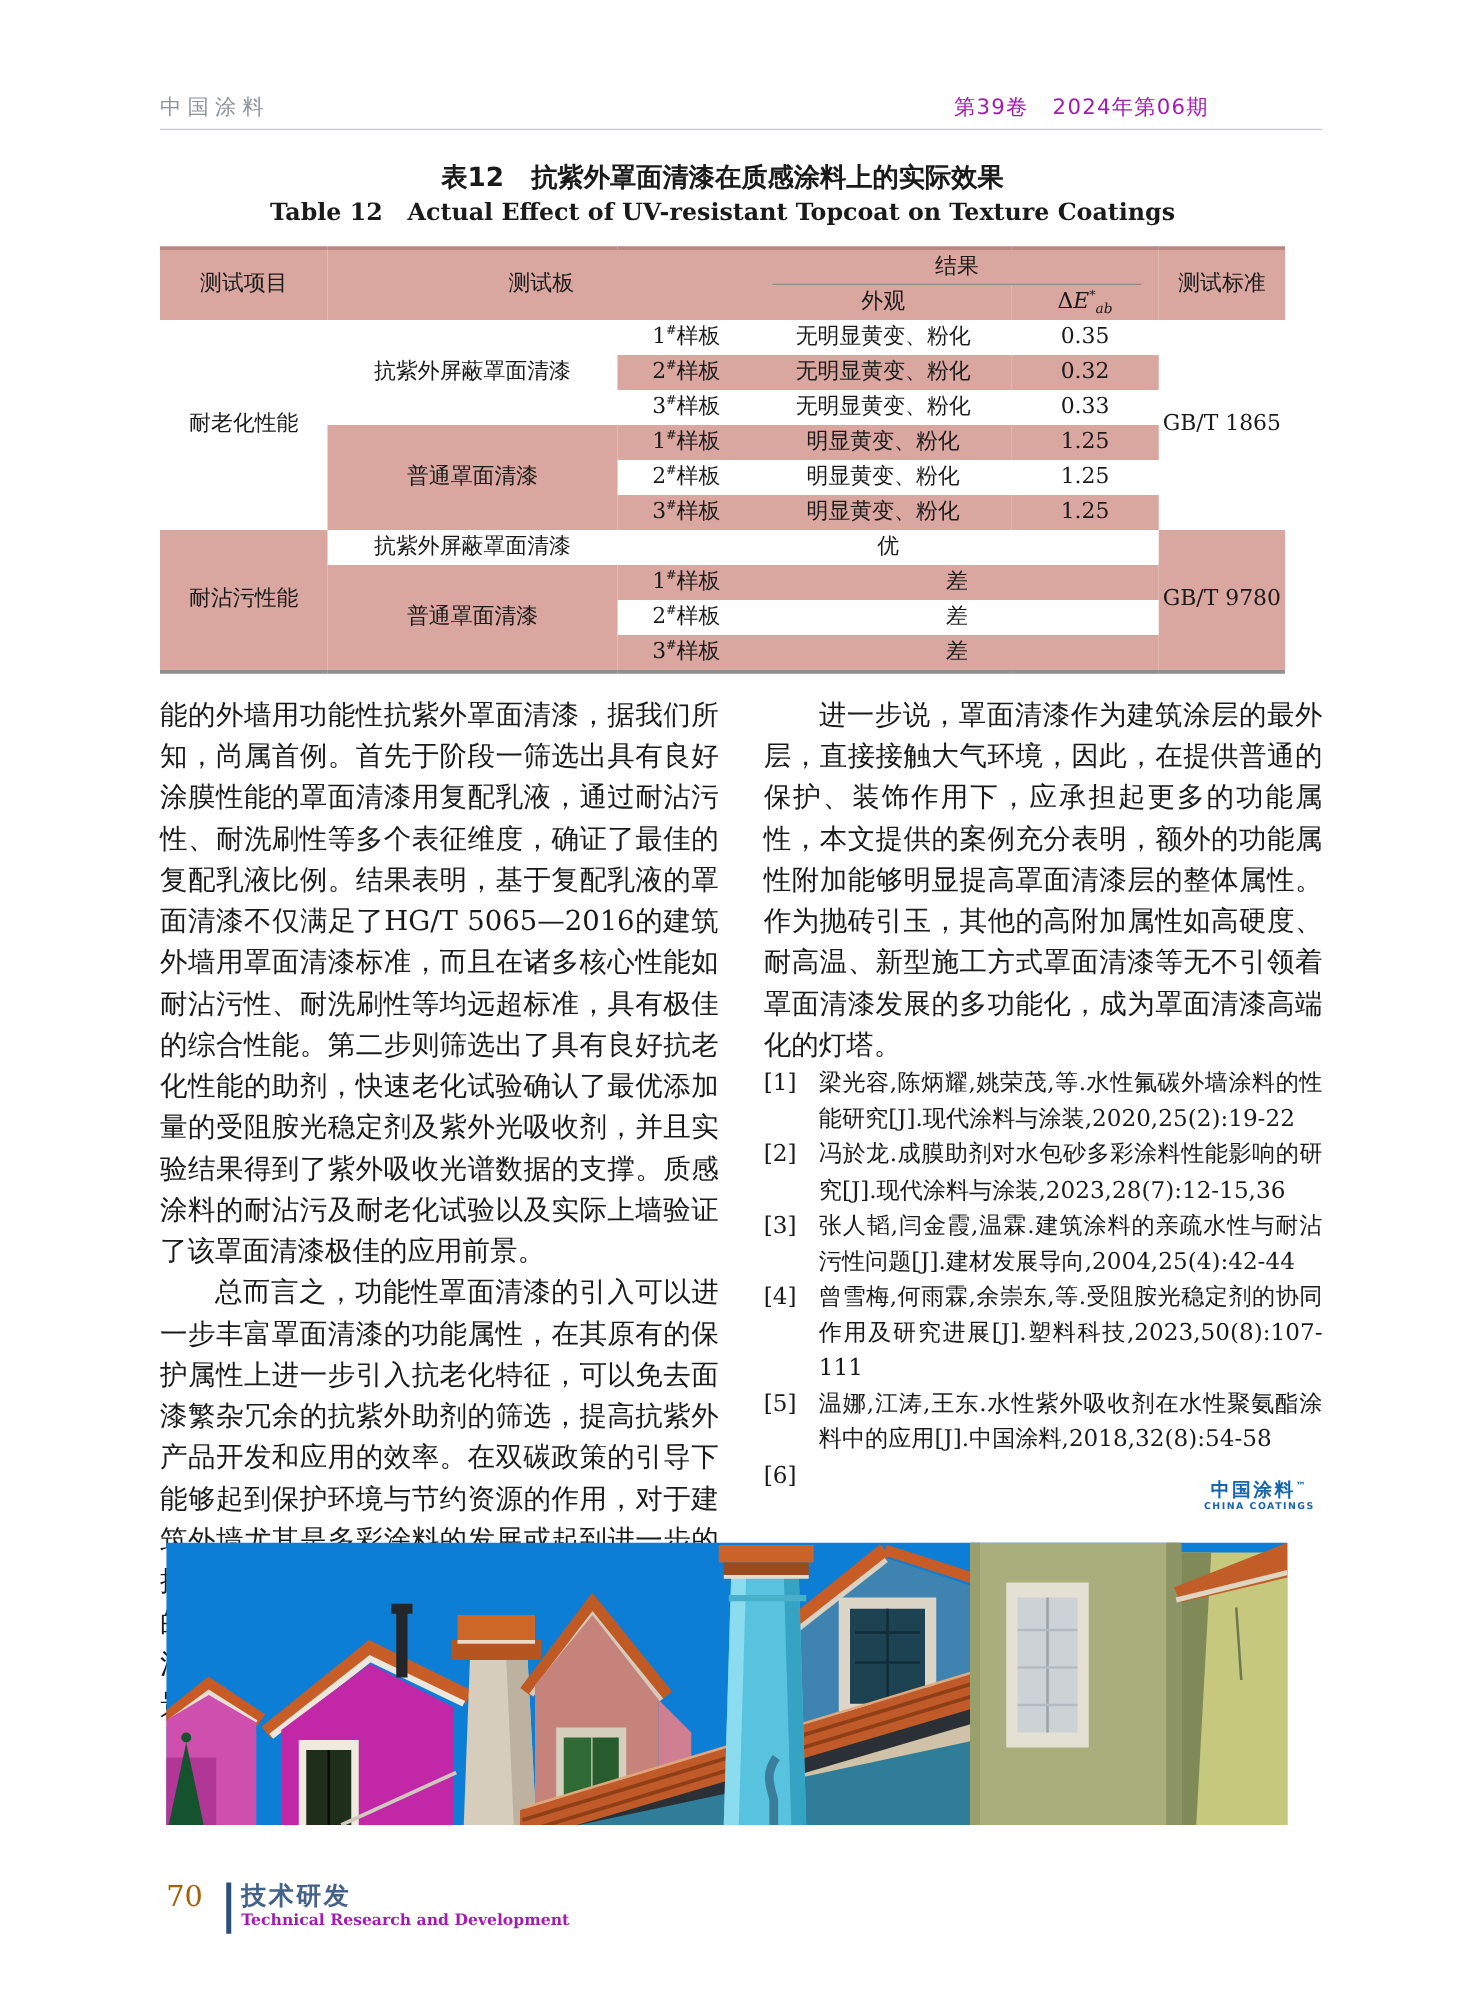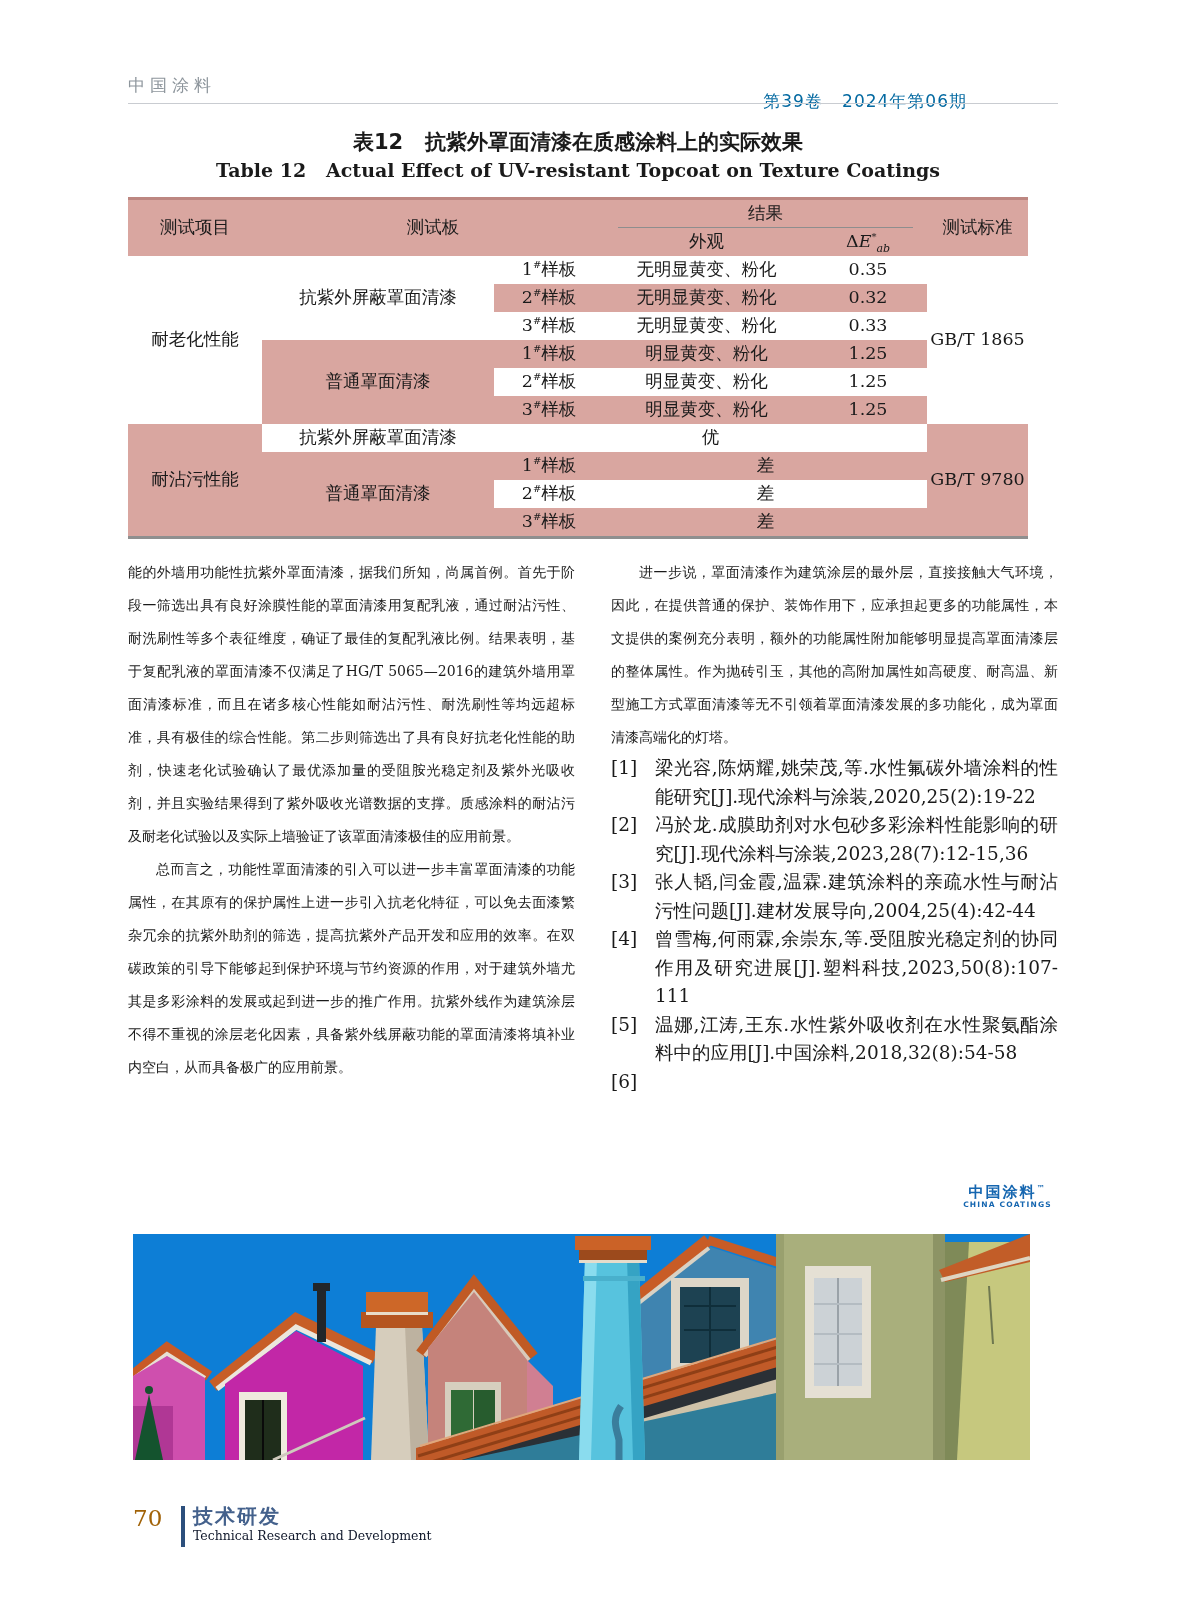--- a/index.html
+++ b/index.html
@@ -2,22 +2,22 @@
 <html><head>
 <meta charset="utf-8">
 <style>
   html,body{margin:0;padding:0;background:#ffffff;}
   .page{position:relative;width:1096px;height:1600px;background:#ffffff;overflow:hidden;
         font-family:"DejaVu Serif","Liberation Serif",serif;color:#1a1a1a;}
 
   
   .journal-name{position:absolute;left:128px;top:74px;font-size:17px;color:#8d959c;
         letter-spacing:5px;font-family:"DejaVu Sans","Liberation Sans",sans-serif;}
-  .issue-info{position:absolute;right:129px;top:74px;font-size:17px;color:#0369a1;
-        letter-spacing:1px;font-family:"DejaVu Sans","Liberation Sans",sans-serif;white-space:pre-wrap;margin-top:16px;}
+  .issue-info{position:absolute;right:129px;top:74px;font-size:17px;color:#a21caf;
+        letter-spacing:1px;font-family:"DejaVu Sans","Liberation Sans",sans-serif;white-space:pre-wrap;}
   .head-rule{position:absolute;left:128px;top:103px;width:930px;height:1px;background:#c9ccd1;}
 
   
   .tbl-title-cn{position:absolute;left:128px;top:128px;width:900px;text-align:center;
         font-size:21px;font-weight:bold;white-space:pre-wrap;
         font-family:"DejaVu Sans","Liberation Sans",sans-serif;}
   .tbl-title-en{position:absolute;left:128px;top:159px;width:900px;text-align:center;
         font-size:19px;font-weight:bold;white-space:pre-wrap;}
 
   
@@ -29,21 +29,21 @@
   .result-th{position:relative;}
   .result-th::after{content:"";position:absolute;left:14px;right:14px;bottom:0;height:1px;background:#8e8e8e;}
   sup.hash{font-size:10px;vertical-align:super;line-height:0;}
   .de i{font-style:italic;}
   .de sup{font-size:10px;line-height:0;}
   .de sub{font-size:11px;line-height:0;font-style:italic;}
 
   
   .body-cols{position:absolute;left:128px;top:556px;width:930px;display:flex;gap:36px;}
   .col{width:447px;}
-  .para{margin:0;font-size:14px;line-height:33px;text-align:justify;text-justify:inter-ideograph;}
+  .para{margin:0;font-size:22px;line-height:33px;text-align:justify;text-justify:inter-ideograph;}
   .para.indent{text-indent:2em;}
   .refs-heading{margin:16px 0 10px 0;text-align:center;font-size:20px;font-weight:bold;
         font-family:"DejaVu Sans","Liberation Sans",sans-serif;}
   .ref{position:relative;padding-left:44px;font-size:18.5px;line-height:28.5px;text-align:justify;}
   .ref-num{position:absolute;left:0;top:0;}
 
   
   .brand{position:absolute;left:955px;top:1150px;width:105px;text-align:center;
         font-family:"DejaVu Sans","Liberation Sans",sans-serif;color:#1566b0;margin-top:31px;}
   .brand-cn{font-size:15px;font-weight:bold;letter-spacing:2px;line-height:16px;}
@@ -52,21 +52,21 @@
 
   
   .photo{position:absolute;left:133px;top:1234px;width:897px;height:226px;}
   .photo svg{display:block;width:897px;height:226px;}
 
   
   .pageno{position:absolute;left:133px;top:1505px;font-size:23px;color:#a16207;}
   .foot-bar{position:absolute;left:181px;top:1506px;width:4px;height:41px;background:#2c4f7c;}
   .foot-cn{position:absolute;left:193px;top:1503px;font-size:20px;font-weight:bold;color:#44618c;
         letter-spacing:2px;font-family:"DejaVu Sans","Liberation Sans",sans-serif;}
-  .foot-en{position:absolute;left:193px;top:1528px;font-size:12.5px;color:#0f172a;}
+  .foot-en{position:absolute;left:193px;top:1528px;font-size:12.5px;color:#a21caf;font-weight:bold;}
 </style>
 </head>
 <body>
 
 <div class="page">
 
   <div class="journal-name">中国涂料</div>
   <div class="issue-info">第39卷   2024年第06期</div>
   <div class="head-rule"></div>
 

